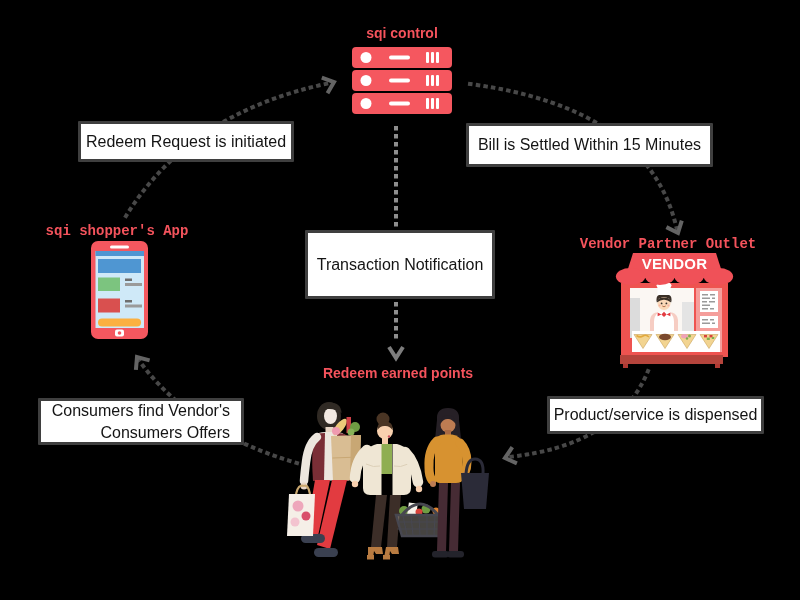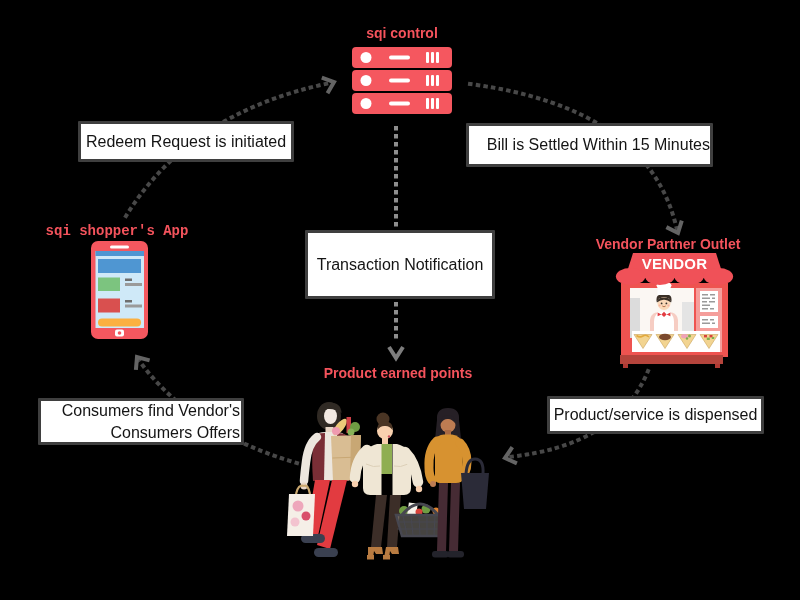--- a/index.html
+++ b/index.html
@@ -252,32 +252,32 @@
     <rect x="191" y="151" width="17" height="6.5" rx="3" fill="#23232b"></rect>
 
     <path d="M210,74 Q211,59 219,59 Q228,59 227,74" fill="none" stroke="#2b2b38" stroke-width="3"></path>
     <path d="M205,73 L233,73 L230,109 L208,109 Z" fill="#2b2b38"></path>
   </g>
 </svg>
 
 <div class="box" style="left:78px;top:121px;width:216px;height:41px;">
   <span>Redeem Request is initiated</span>
 </div>
-<div class="box" style="left:466px;top:123px;width:247px;height:44px;justify-content:flex-end;">
+<div class="box" style="left:466px;top:123px;width:247px;height:44px;">
   <span>Bill is Settled Within 15 Minutes</span>
 </div>
 <div class="box" style="left:305px;top:230px;width:190px;height:69px;">
   <span>Transaction Notification</span>
 </div>
-<div class="box" style="left:38px;top:398px;width:206px;height:47px;flex-direction:column;align-items:flex-end;justify-content:center;padding-right:1px;line-height:22px;">
+<div class="box" style="left:38px;top:398px;width:206px;height:47px;flex-direction:column;align-items:flex-end;justify-content:center;padding-right:11px;line-height:22px;">
   <span>Consumers find Vendor's</span>
   <span>Consumers Offers</span>
 </div>
 <div class="box" style="left:509px;top:396px;width:217px;height:38px;margin-left:38px;">
   <span>Product/service is dispensed</span>
 </div>
 
 <div class="rlabel" style="left:322px;top:23px;width:160px;">sqi control</div>
 <div class="rlabel" style="left:37px;top:221px;width:160px;font-family:Liberation Mono, monospace;">sqi shopper's App</div>
-<div class="rlabel" style="left:568px;top:234px;width:200px;">Vendor Partner Outlet</div>
+<div class="rlabel" style="left:568px;top:234px;width:200px;font-family:Liberation Mono, monospace;">Vendor Partner Outlet</div>
 <div class="rlabel" style="left:298px;top:363px;width:200px;">
-  <div>Product earned points</div>
+  <div>Redeem earned points</div>
 </div>
 
 </body></html>

